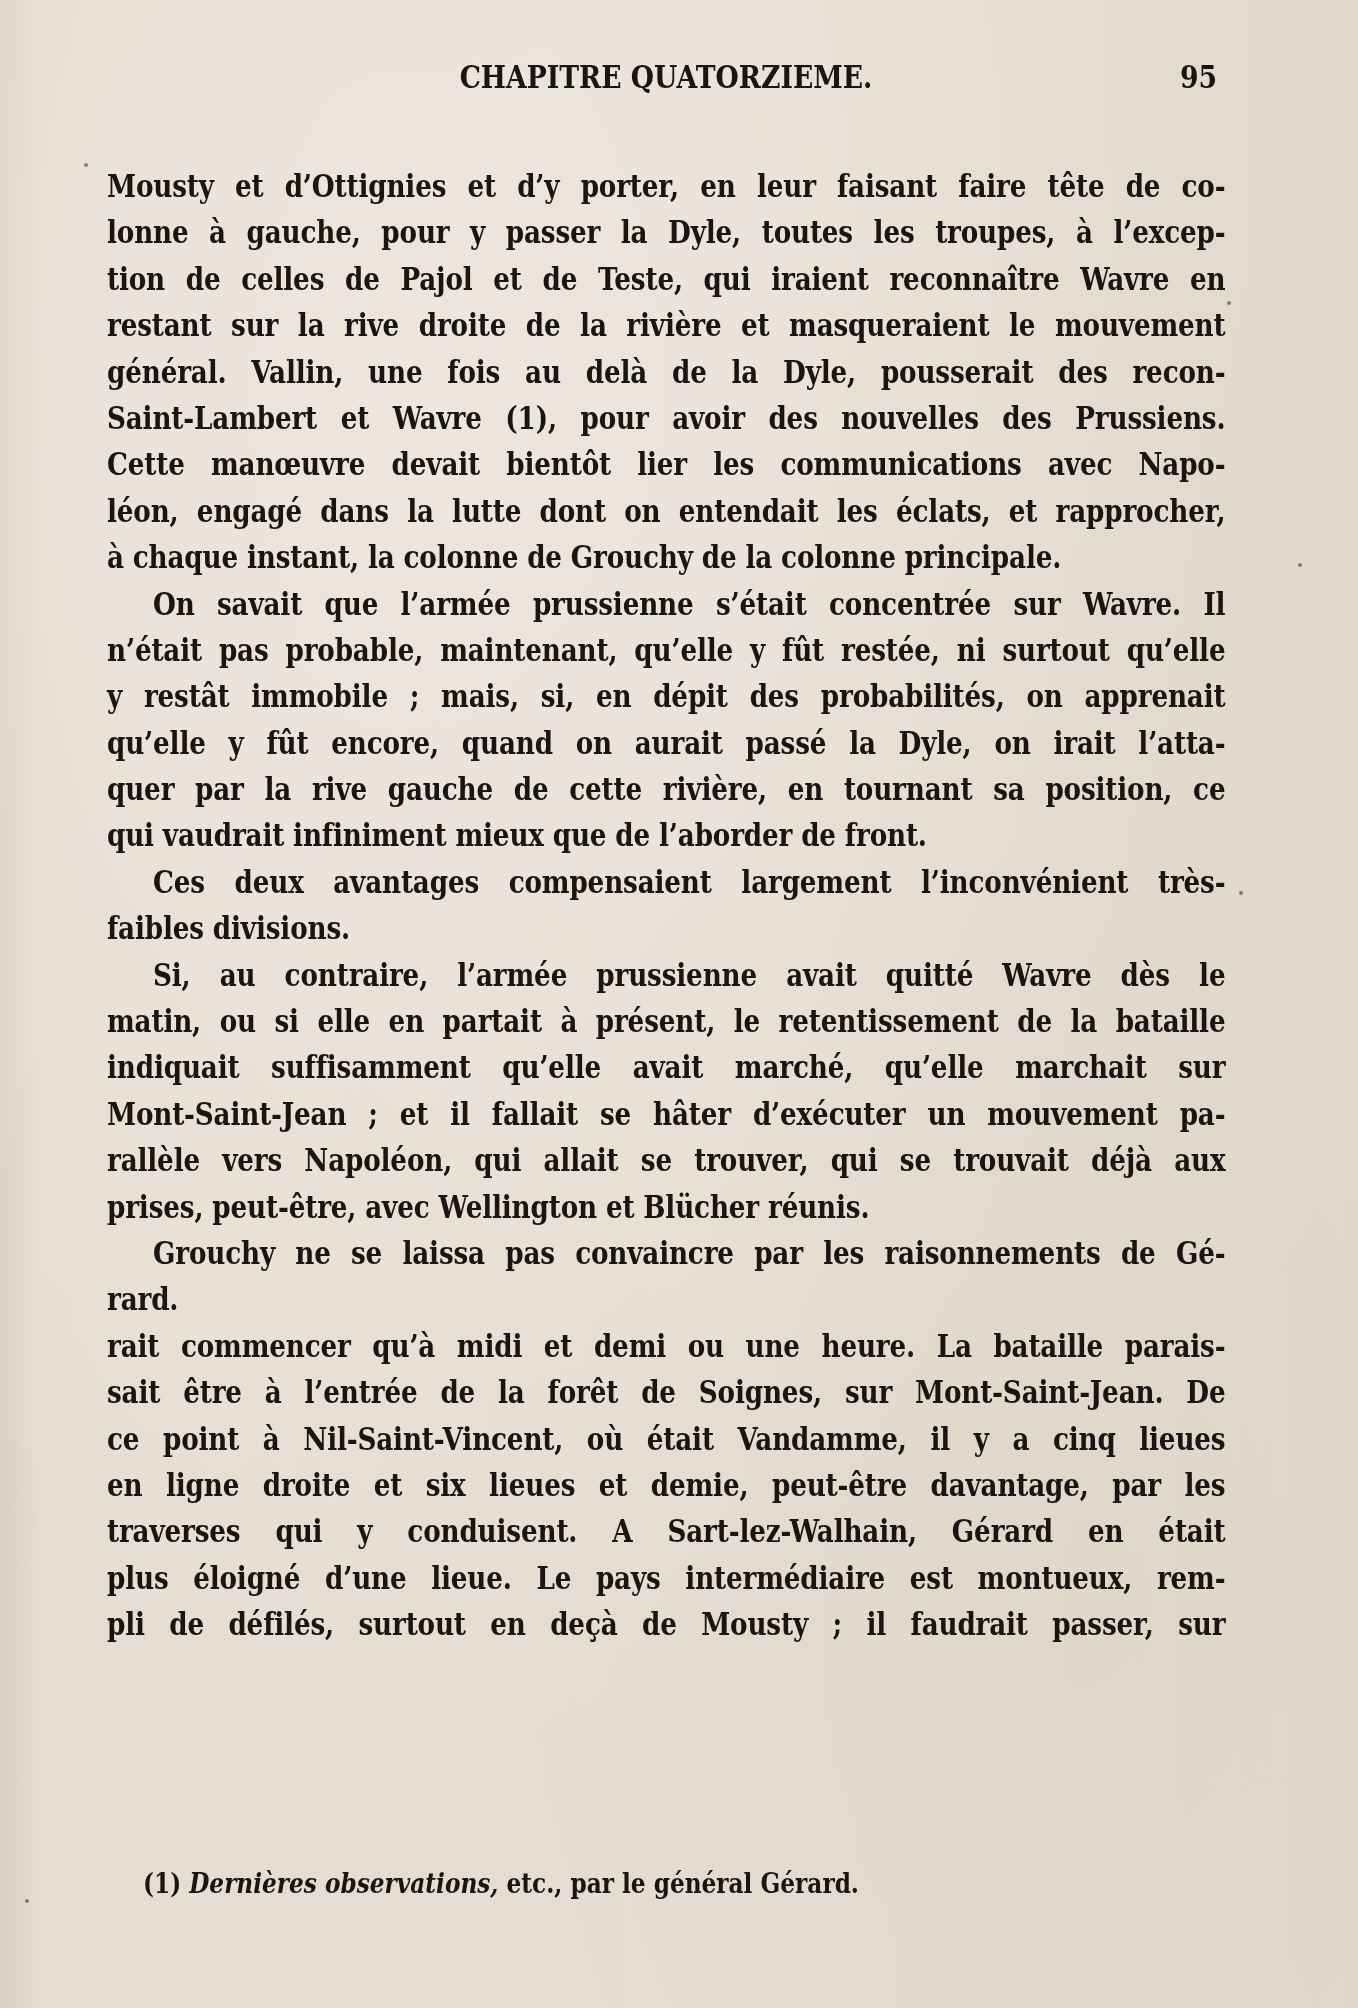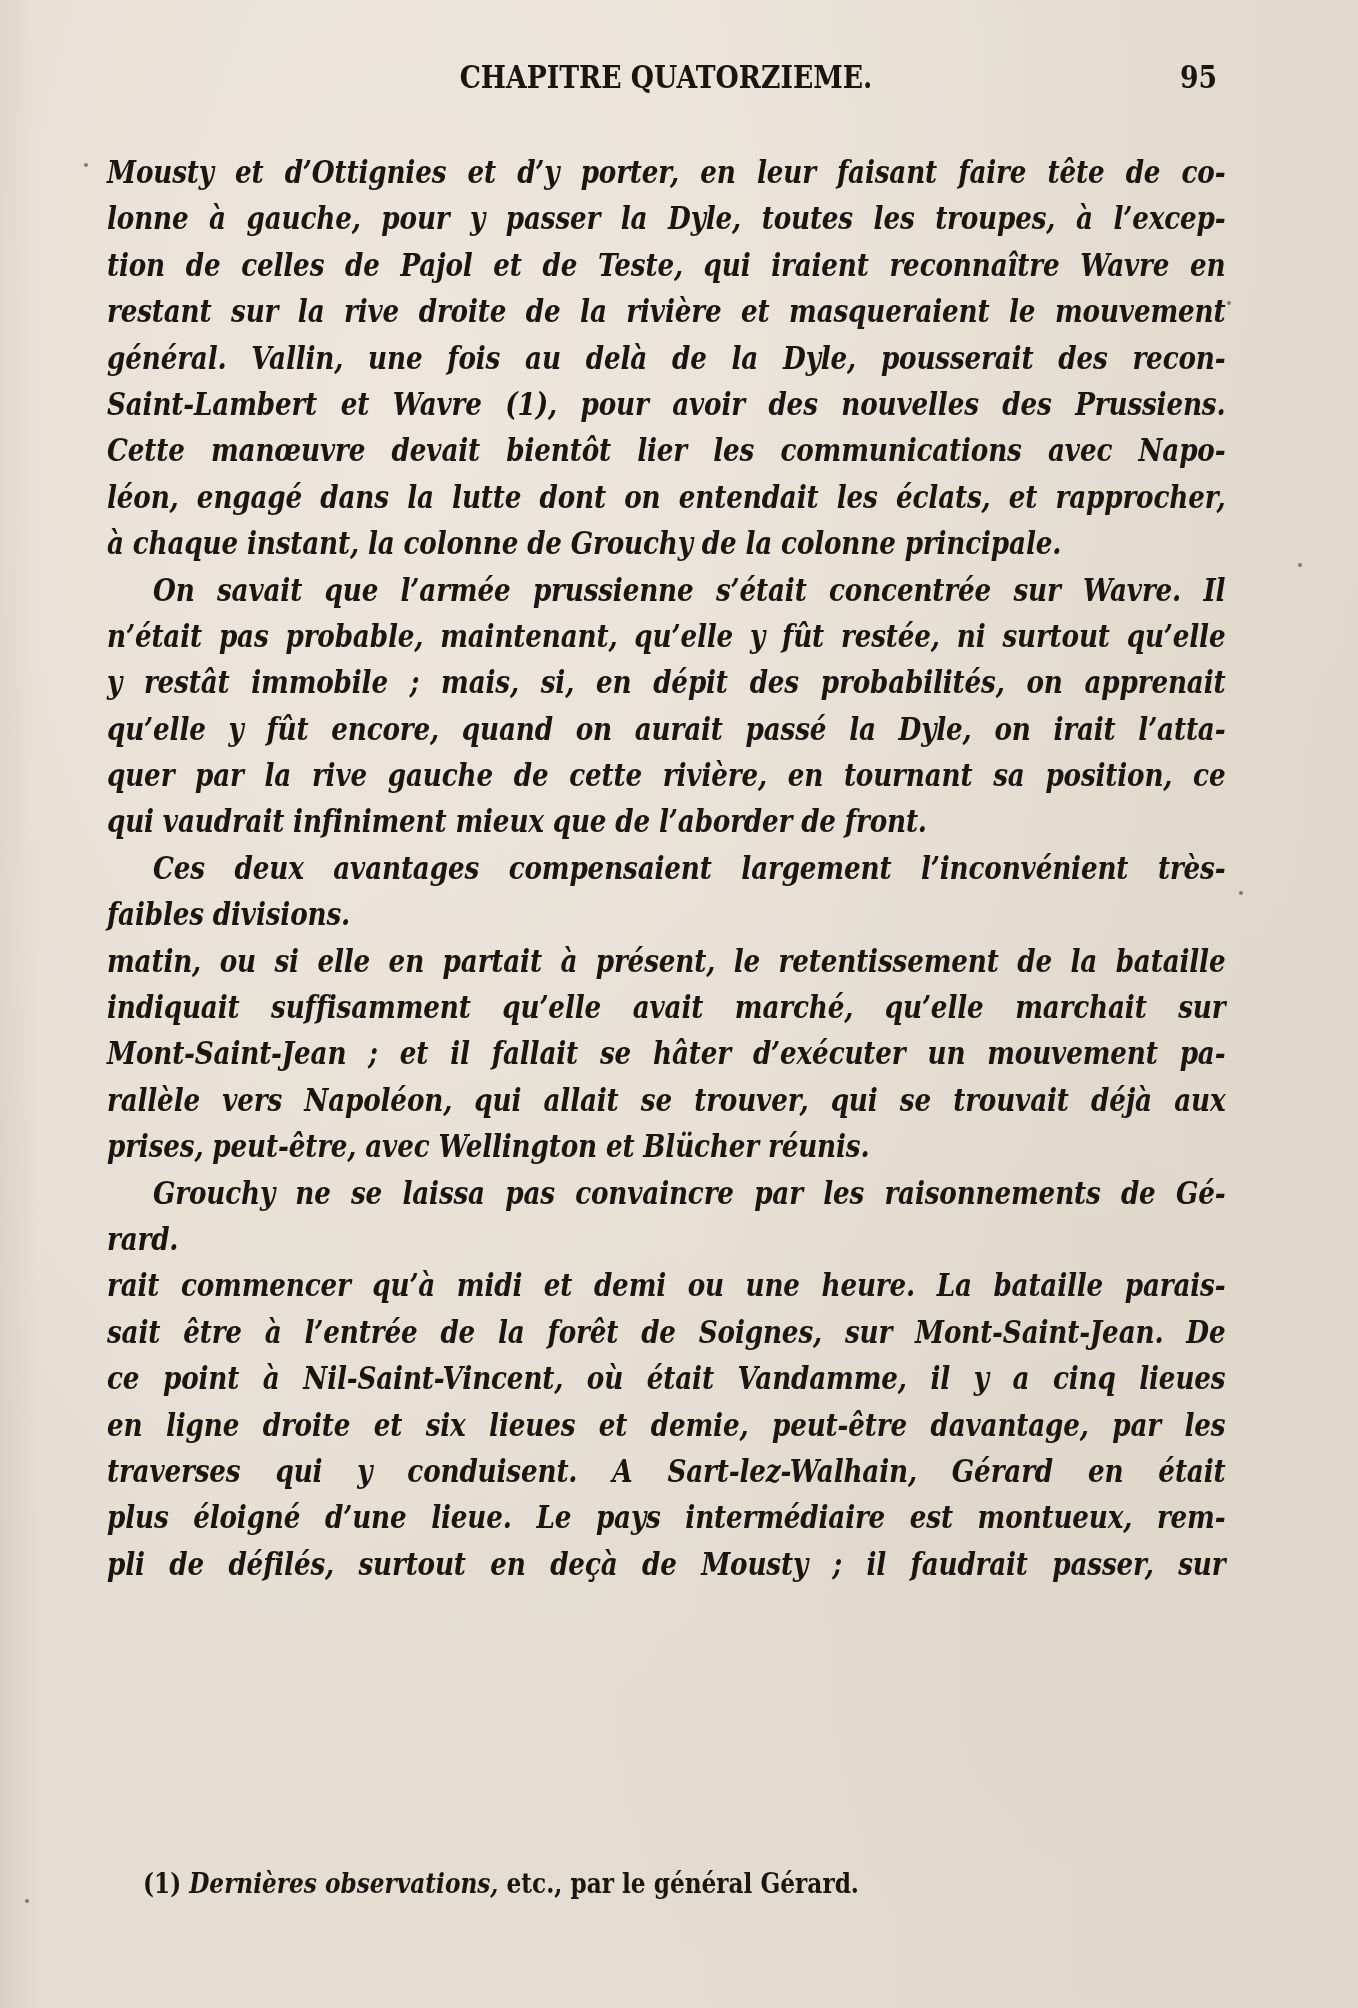--- a/index.html
+++ b/index.html
@@ -23,21 +23,21 @@
     font-size: 31px; font-weight: bold; letter-spacing: 0px;
     transform: scaleX(0.86); transform-origin: center;
     top: 4px;
   }
   .head-page {
     position: absolute; right: 8px; top: 4px;
     font-size: 31px; font-weight: bold;
     transform: scaleX(0.86); transform-origin: right;
   }
   .body-text {
-    position: absolute; top: 149px; left: 107px; width: 1118px; font-style: italic;
+    position: absolute; top: 163px; left: 107px; width: 1118px;
   }
   .line {
     height: 46.4px; line-height: 46.4px;
     font-size: 32px; font-weight: bold;
     white-space: nowrap;
     text-align: justify; text-align-last: justify;
     transform-origin: left center;
   }
   .line.last { text-align-last: left; }
   .line.indent { padding-left: 46px; box-sizing: border-box; }
@@ -112,20 +112,23 @@
       </div>
       <div class="line last">
         <span class="txt">qui vaudrait infiniment mieux que de l’aborder de front.</span>
       </div>
       <div class="line indent">
         <span class="txt">Ces deux avantages compensaient largement l’inconvénient très-</span>
       </div>
       <div class="line last">
         <span class="txt">faibles divisions.</span>
       </div>
+      <div class="line indent">
+        <span class="txt">Si, au contraire, l’armée prussienne avait quitté Wavre dès le</span>
+      </div>
       <div class="line">
         <span class="txt">matin, ou si elle en partait à présent, le retentissement de la bataille</span>
       </div>
       <div class="line">
         <span class="txt">indiquait suffisamment qu’elle avait marché, qu’elle marchait sur</span>
       </div>
       <div class="line">
         <span class="txt">Mont-Saint-Jean ; et il fallait se hâter d’exécuter un mouvement pa-</span>
       </div>
       <div class="line">

